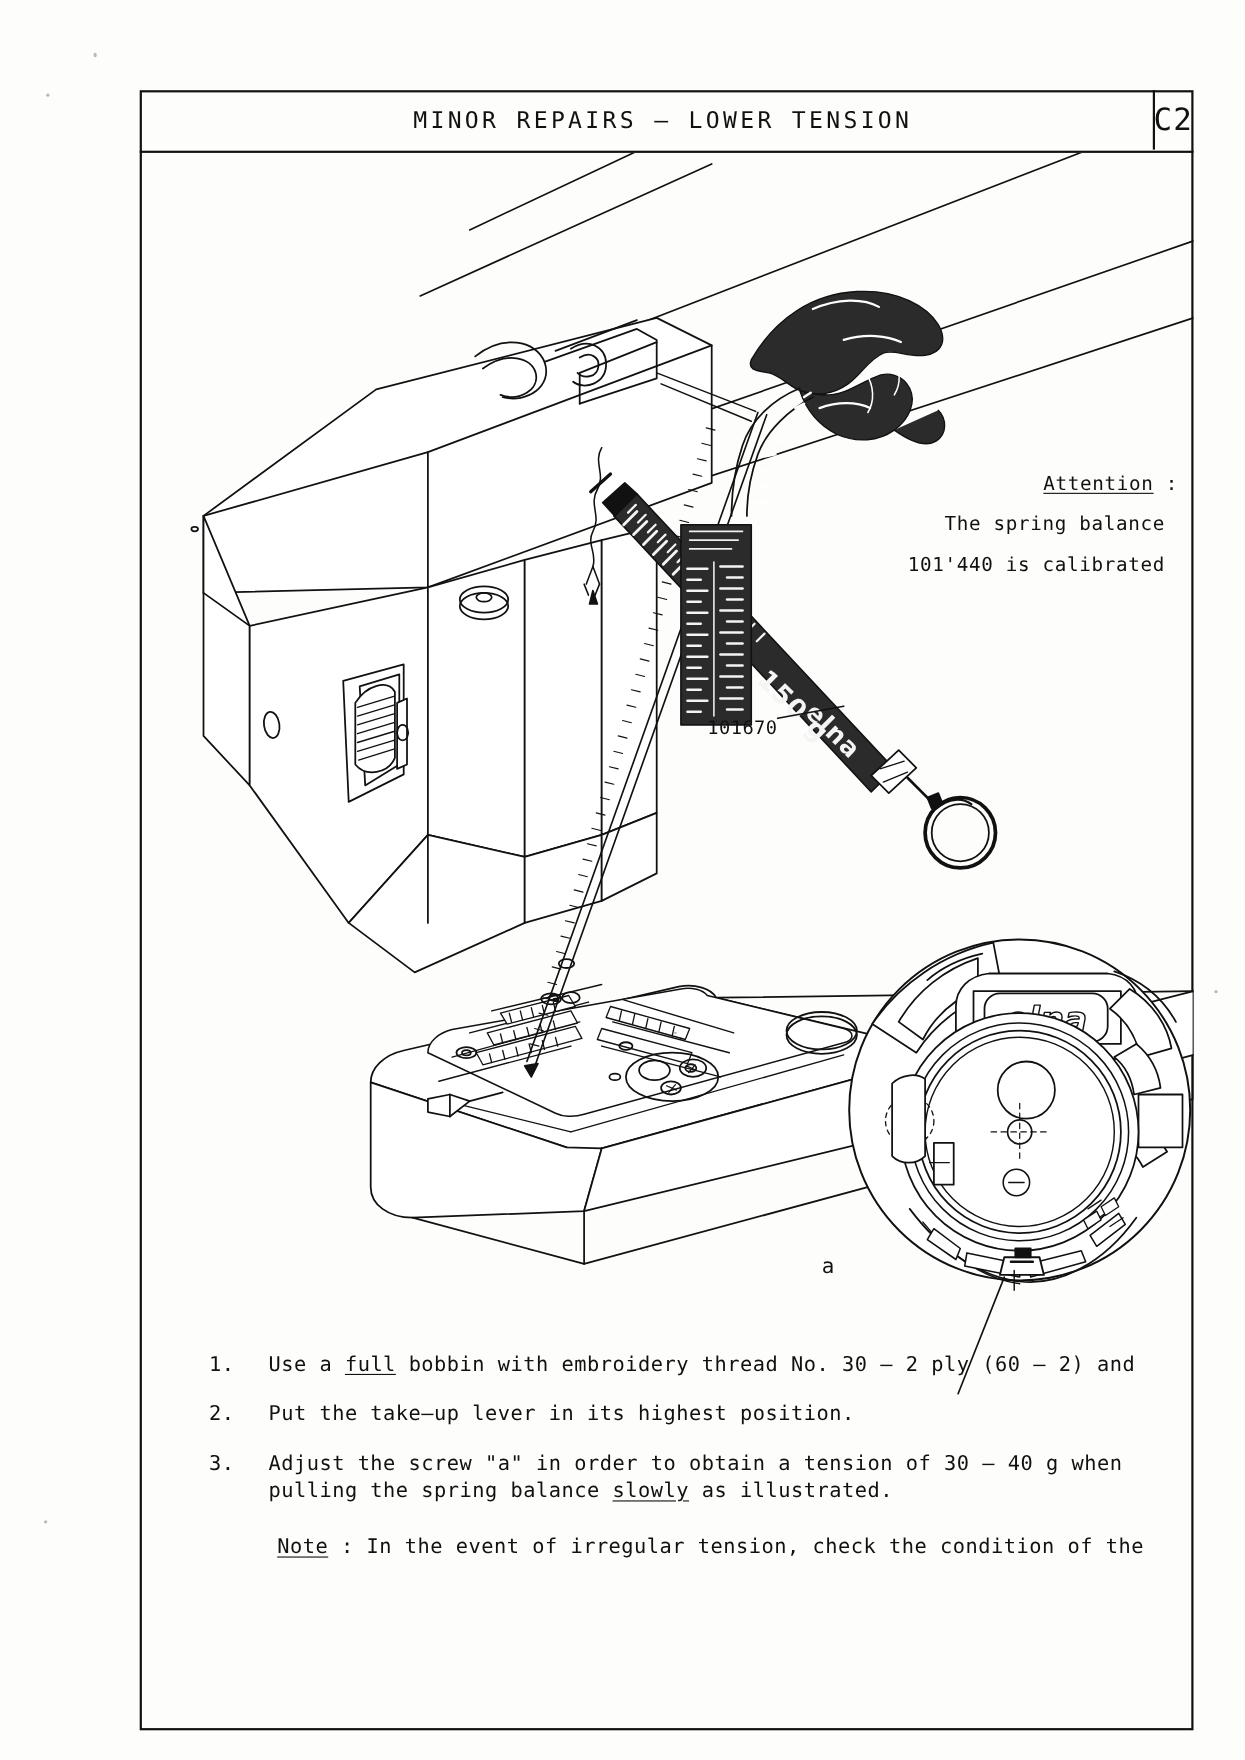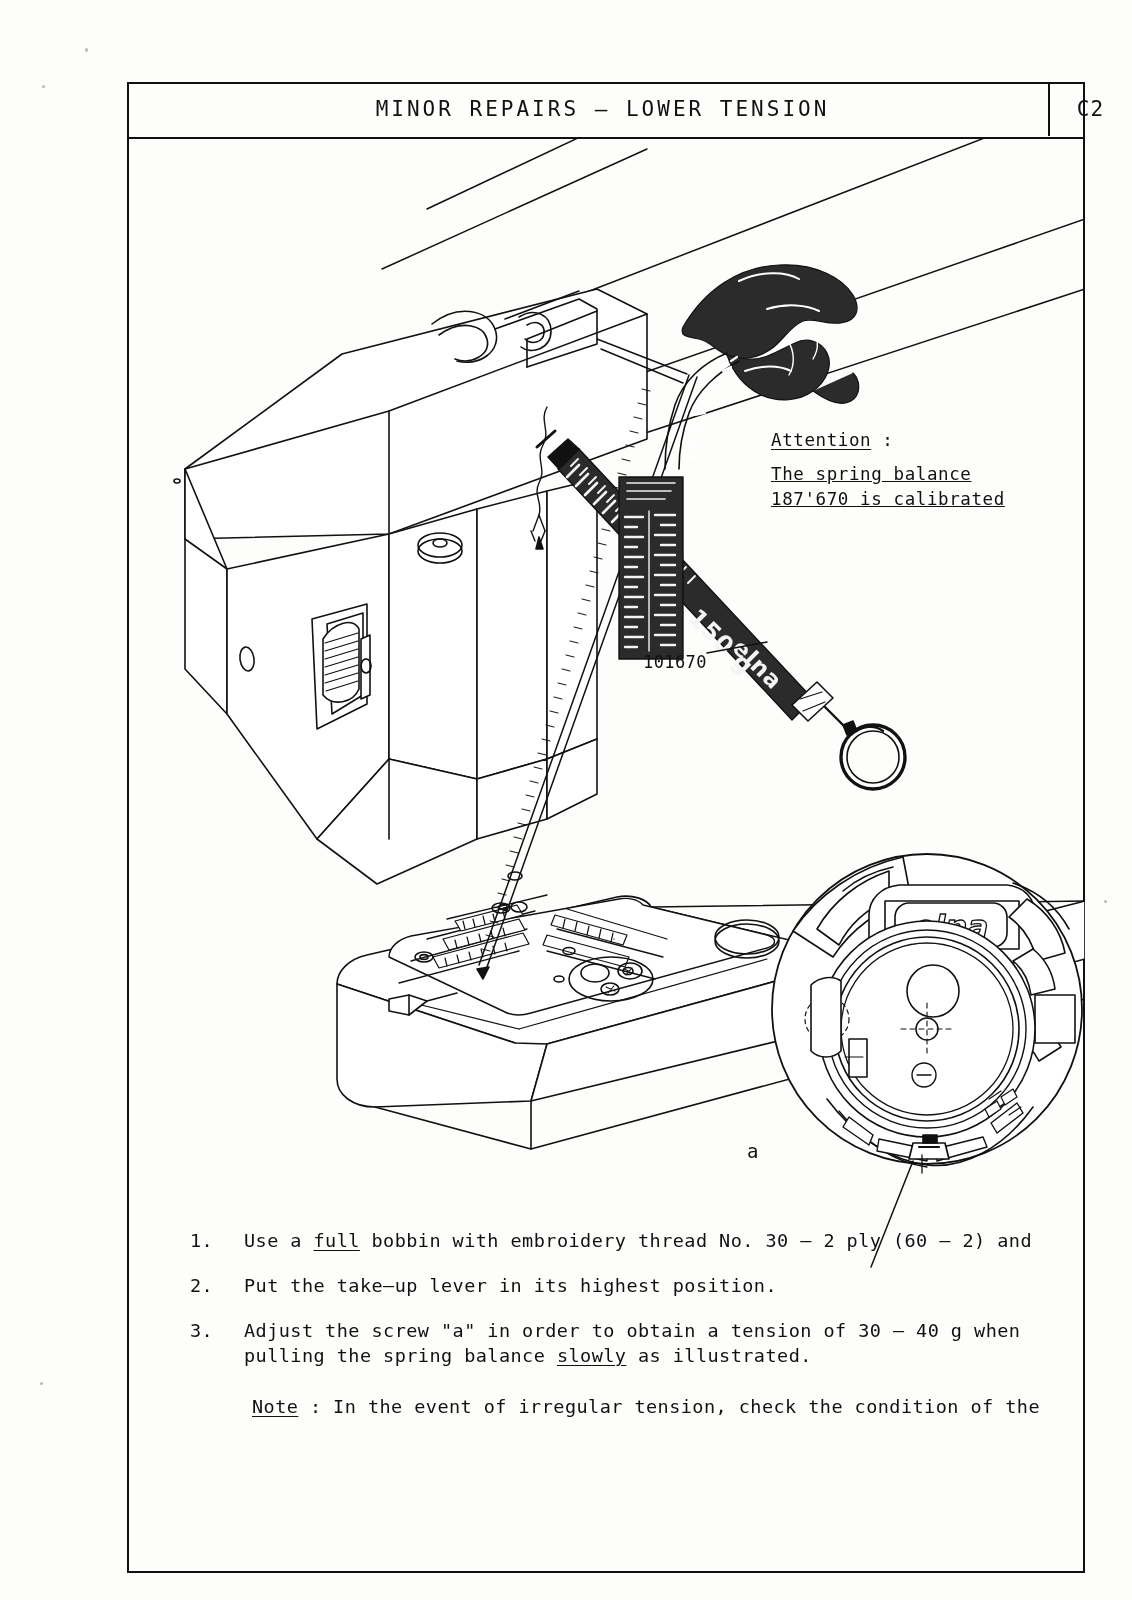--- a/index.html
+++ b/index.html
@@ -48,57 +48,57 @@
     white-space: nowrap;
   }
   #header-divider {
     position: absolute;
     left: 921px; top: 0;
     width: 0; height: 54px;
     border-left: 2.5px solid #111;
   }
   #page-code-cell {
     position: absolute;
-    left: 945px; top: 0;
+    left: 921px; top: 0;
     width: 37px; height: 54px;
     line-height: 54px;
     text-align: center;
-    font-size: 21px;
+    font-size: 28px;
     letter-spacing: 1px;
   }
 
   
   #artwork {
     position: absolute;
     left: 127px; top: 139px;
     width: 958px; height: 1434px;
   }
   #artwork svg { display: block; }
 
   
   #attention-block {
     position: absolute;
     left: 771px; top: 428px;
     width: 300px;
     font-size: 17.5px;
     line-height: 25px;
     letter-spacing: 0.6px;
+    text-align: right;
   }
   #attention-heading {
     margin-bottom: 9px;
     white-space: nowrap;
   }
   #attention-heading .u {
     text-decoration: underline;
     text-underline-offset: 3px;
   }
   #attention-block p {
-    margin: 0;
+    margin: 12px;
     white-space: nowrap;
-    text-decoration: underline;
   }
 
   
   .callout-label {
     position: absolute;
     font-size: 17px;
     letter-spacing: 0.4px;
     white-space: nowrap;
     text-align: right;
   }
@@ -519,21 +519,21 @@
         <path d="M795 1016 L795 1034" stroke-width="1.3"></path>
       </g>
 
       <path d="M580 514 L640 503" stroke-width="1.5"></path>
     </svg>
   </div>
 
   <div id="attention-block">
     <div id="attention-heading"><span class="u">Attention</span><span> :</span></div>
     <p>The spring balance</p>
-    <p>187'670 is calibrated</p>
+    <p>101'440 is calibrated</p>
   </div>
 
   <div class="callout-label" id="label-101670">101670</div>
   <div class="callout-label" id="label-screw-a">a</div>
 
   <div id="instructions">
 
     <div class="instr-item">
       <span class="instr-num">1.</span>
       <span class="instr-line"><span>Use a </span><span class="u">full</span><span> bobbin with embroidery thread No. 30 – 2 ply (60 – 2) and</span></span>

